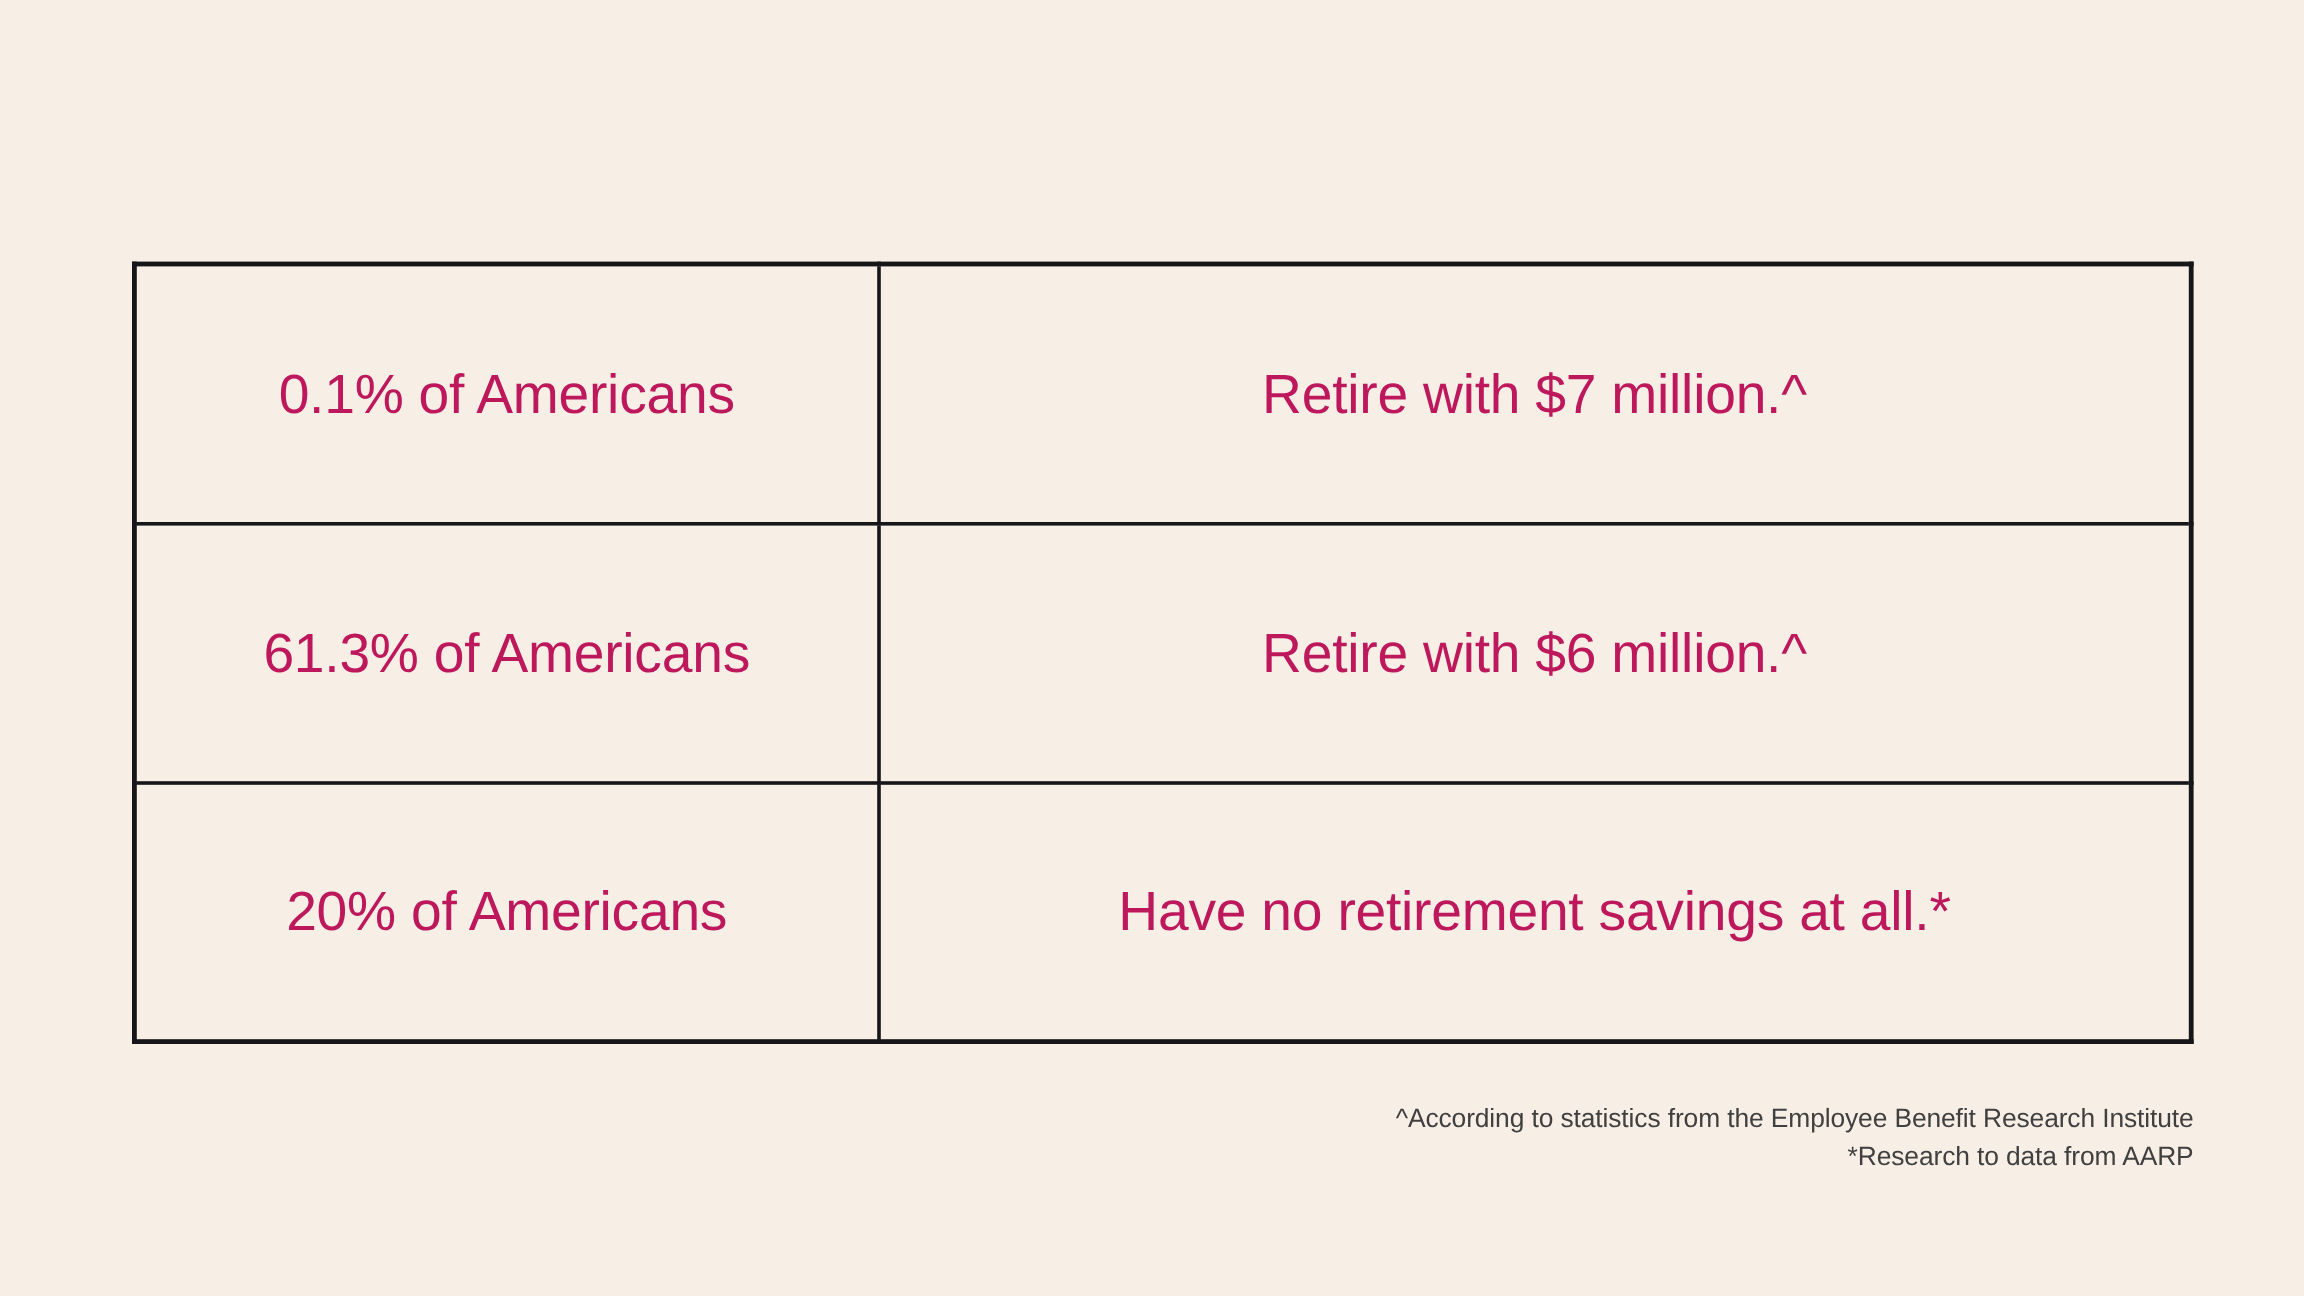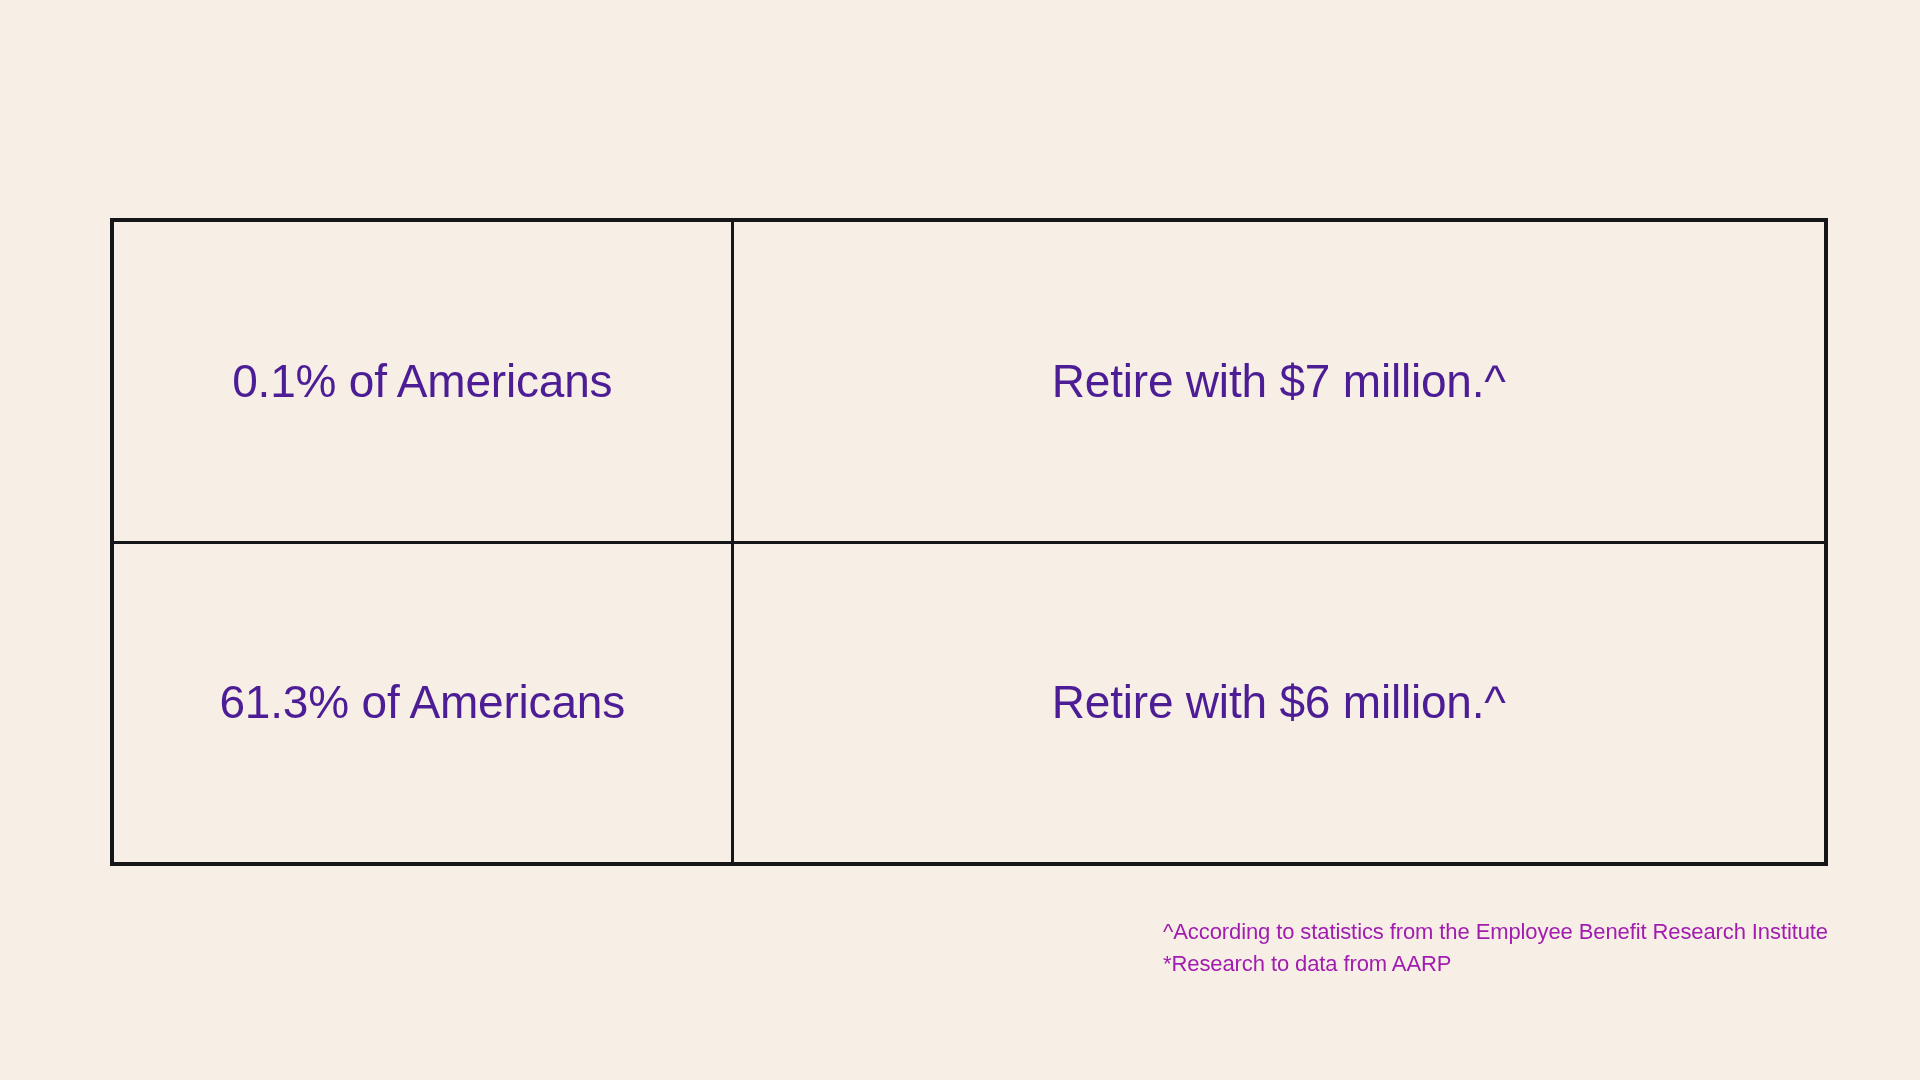--- a/index.html
+++ b/index.html
@@ -39,42 +39,43 @@
   .stats-table tr {
     height: 216px;
   }
 
   .stats-table td {
     border: 3px solid #16161a;
     padding: 0 26px;
     box-sizing: border-box;
     vertical-align: middle;
     text-align: center;
-    color: #4c1d95;
+    color: #be185d;
     font-size: 46px;
     font-weight: 400;
     letter-spacing: -0.2px;
     line-height: 1.15;
     white-space: nowrap;
   }
 
   .stats-table td.col-stat {
     width: 620px;
   }
 
   .stats-table td.col-desc {
     width: auto;
   }
 
   
   .footnotes {
     position: absolute;
     right: 92px;
     top: 916px;
-    color: #a21caf;
+    text-align: right;
+    color: #404040;
     font-size: 22px;
     line-height: 1.45;
     letter-spacing: -0.1px;
   }
 
   .footnote-line {
     display: block;
     white-space: nowrap;
   }
 </style>
@@ -86,20 +87,24 @@
   <table class="stats-table">
     <tbody>
       <tr>
         <td class="col-stat">0.1% of Americans</td>
         <td class="col-desc">Retire with $7 million.^</td>
       </tr>
       <tr>
         <td class="col-stat">61.3% of Americans</td>
         <td class="col-desc">Retire with $6 million.^</td>
       </tr>
+      <tr>
+        <td class="col-stat">20% of Americans</td>
+        <td class="col-desc">Have no retirement savings at all.*</td>
+      </tr>
     </tbody>
   </table>
 
   <div class="footnotes">
     <span class="footnote-line">^According to statistics from the Employee Benefit Research Institute</span>
     <span class="footnote-line">*Research to data from AARP</span>
   </div>
 
 </div>
 

